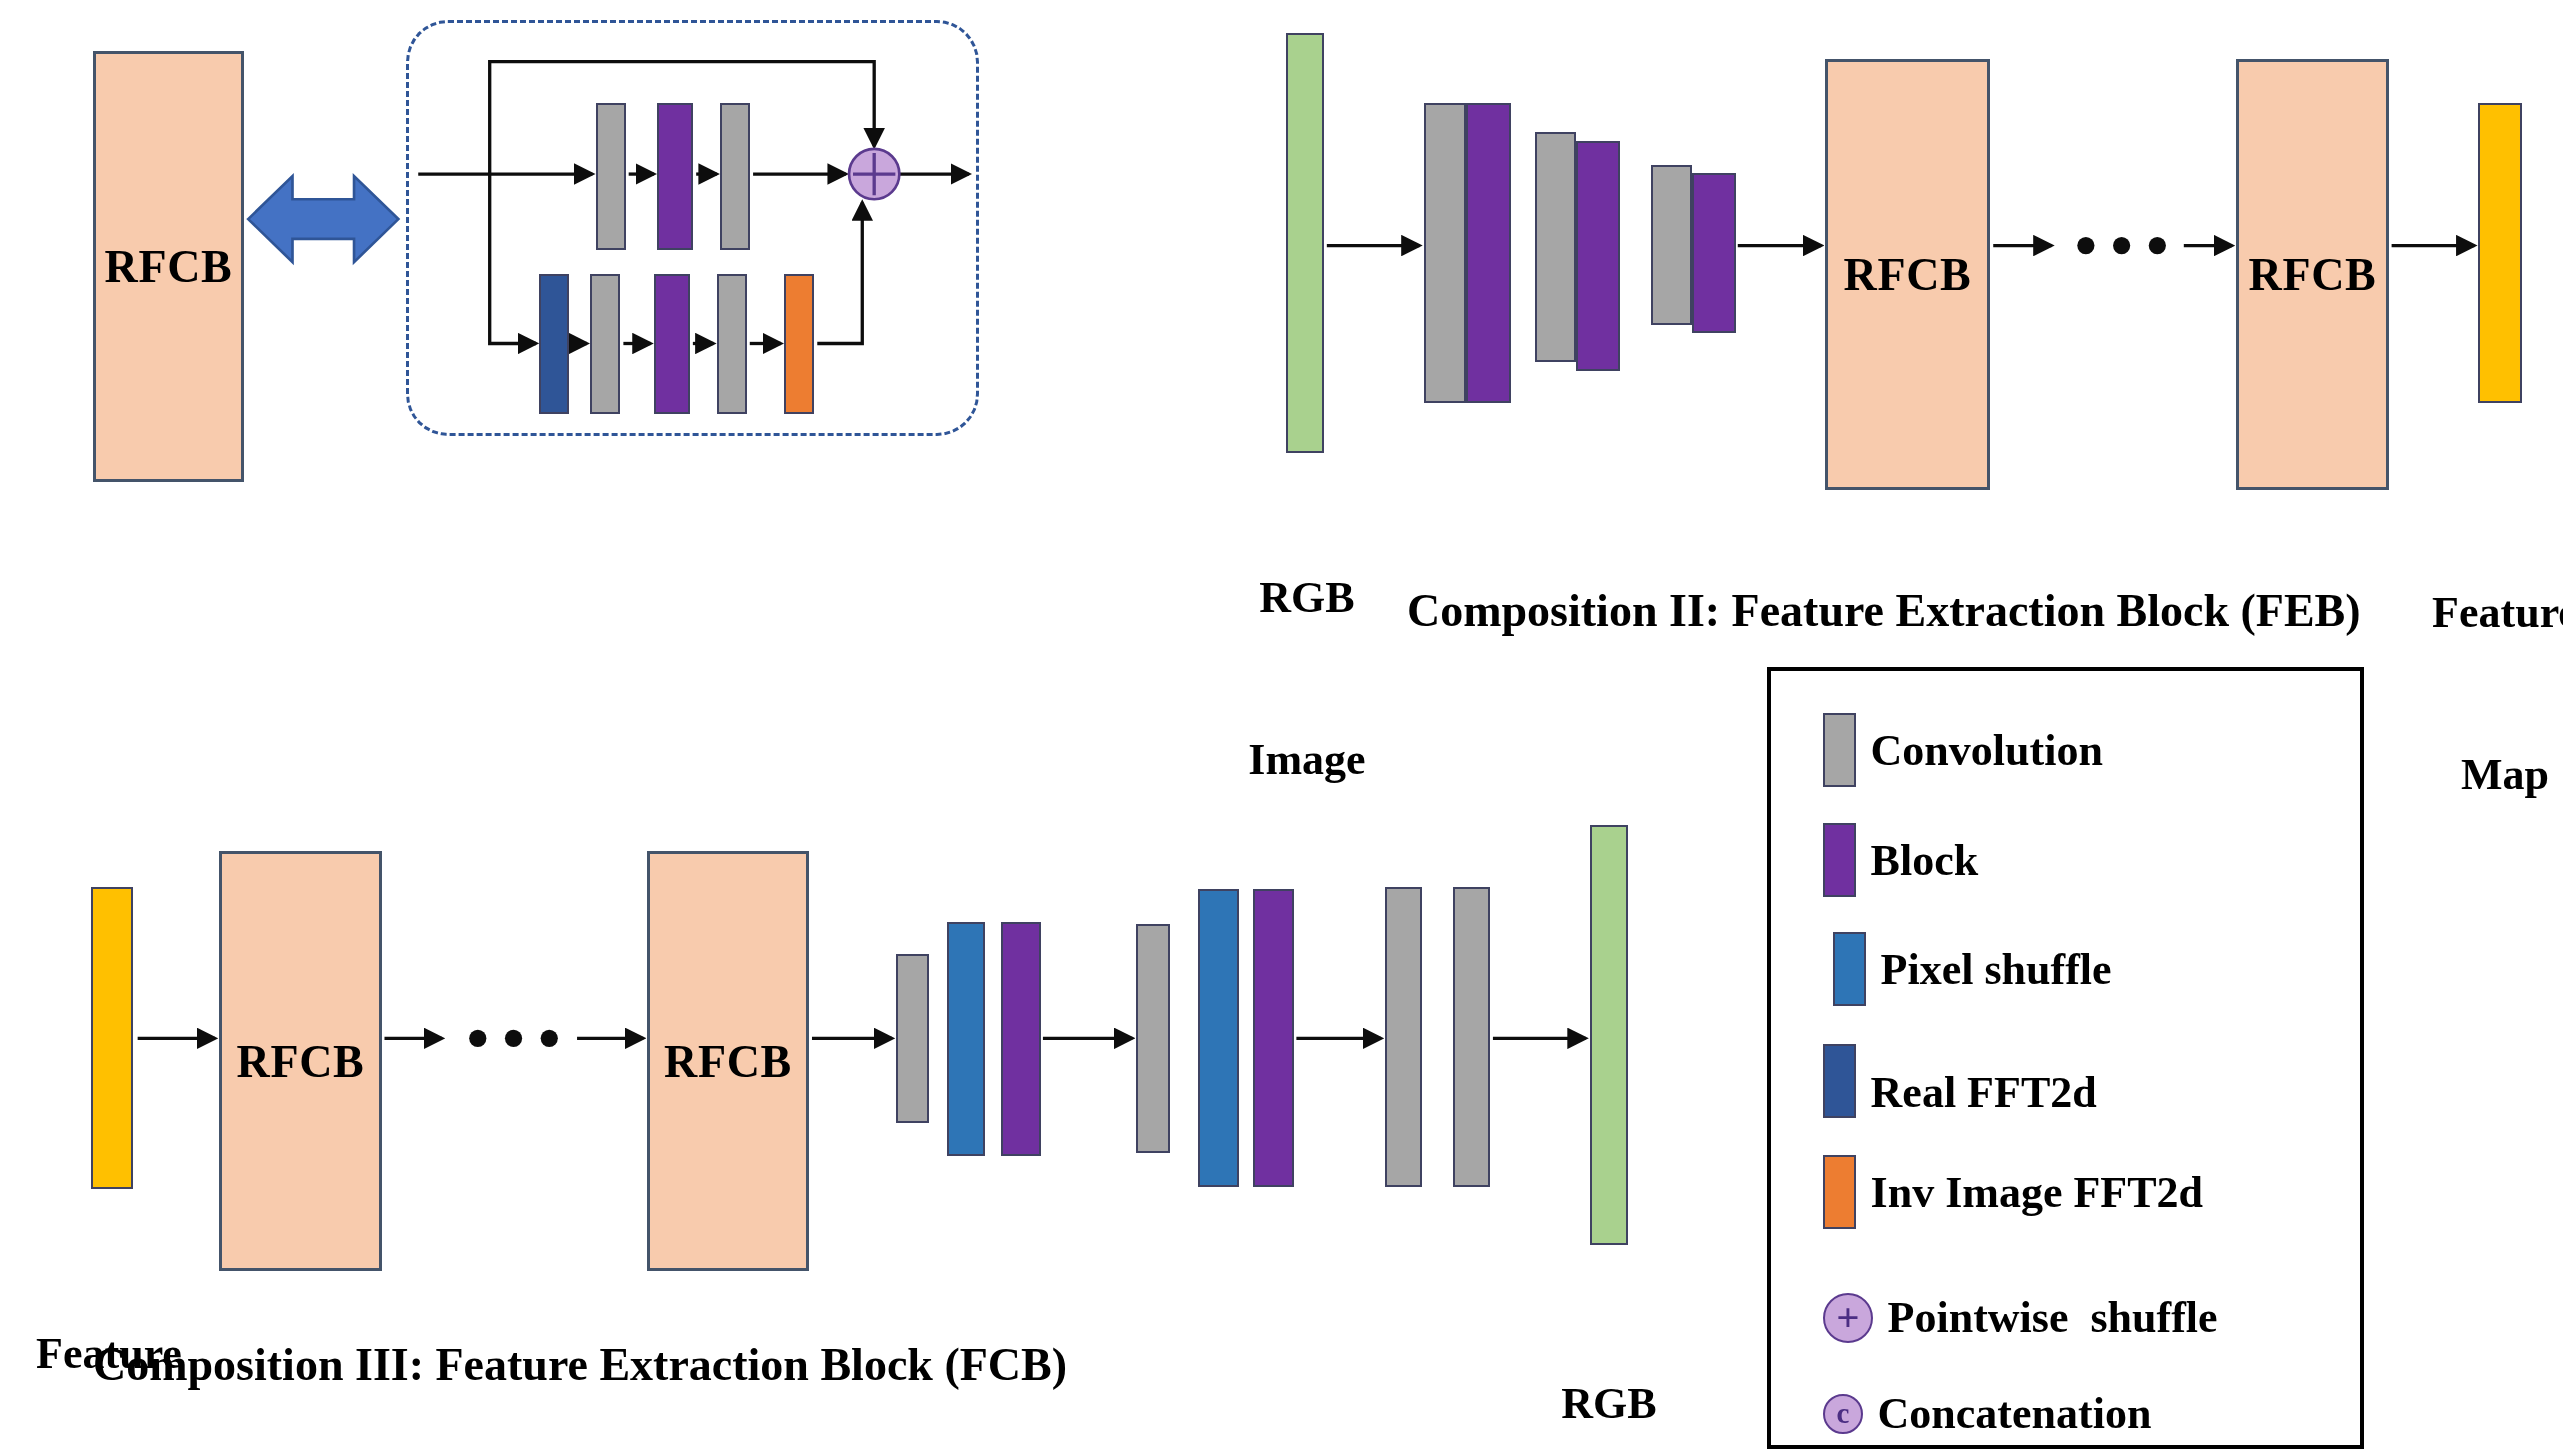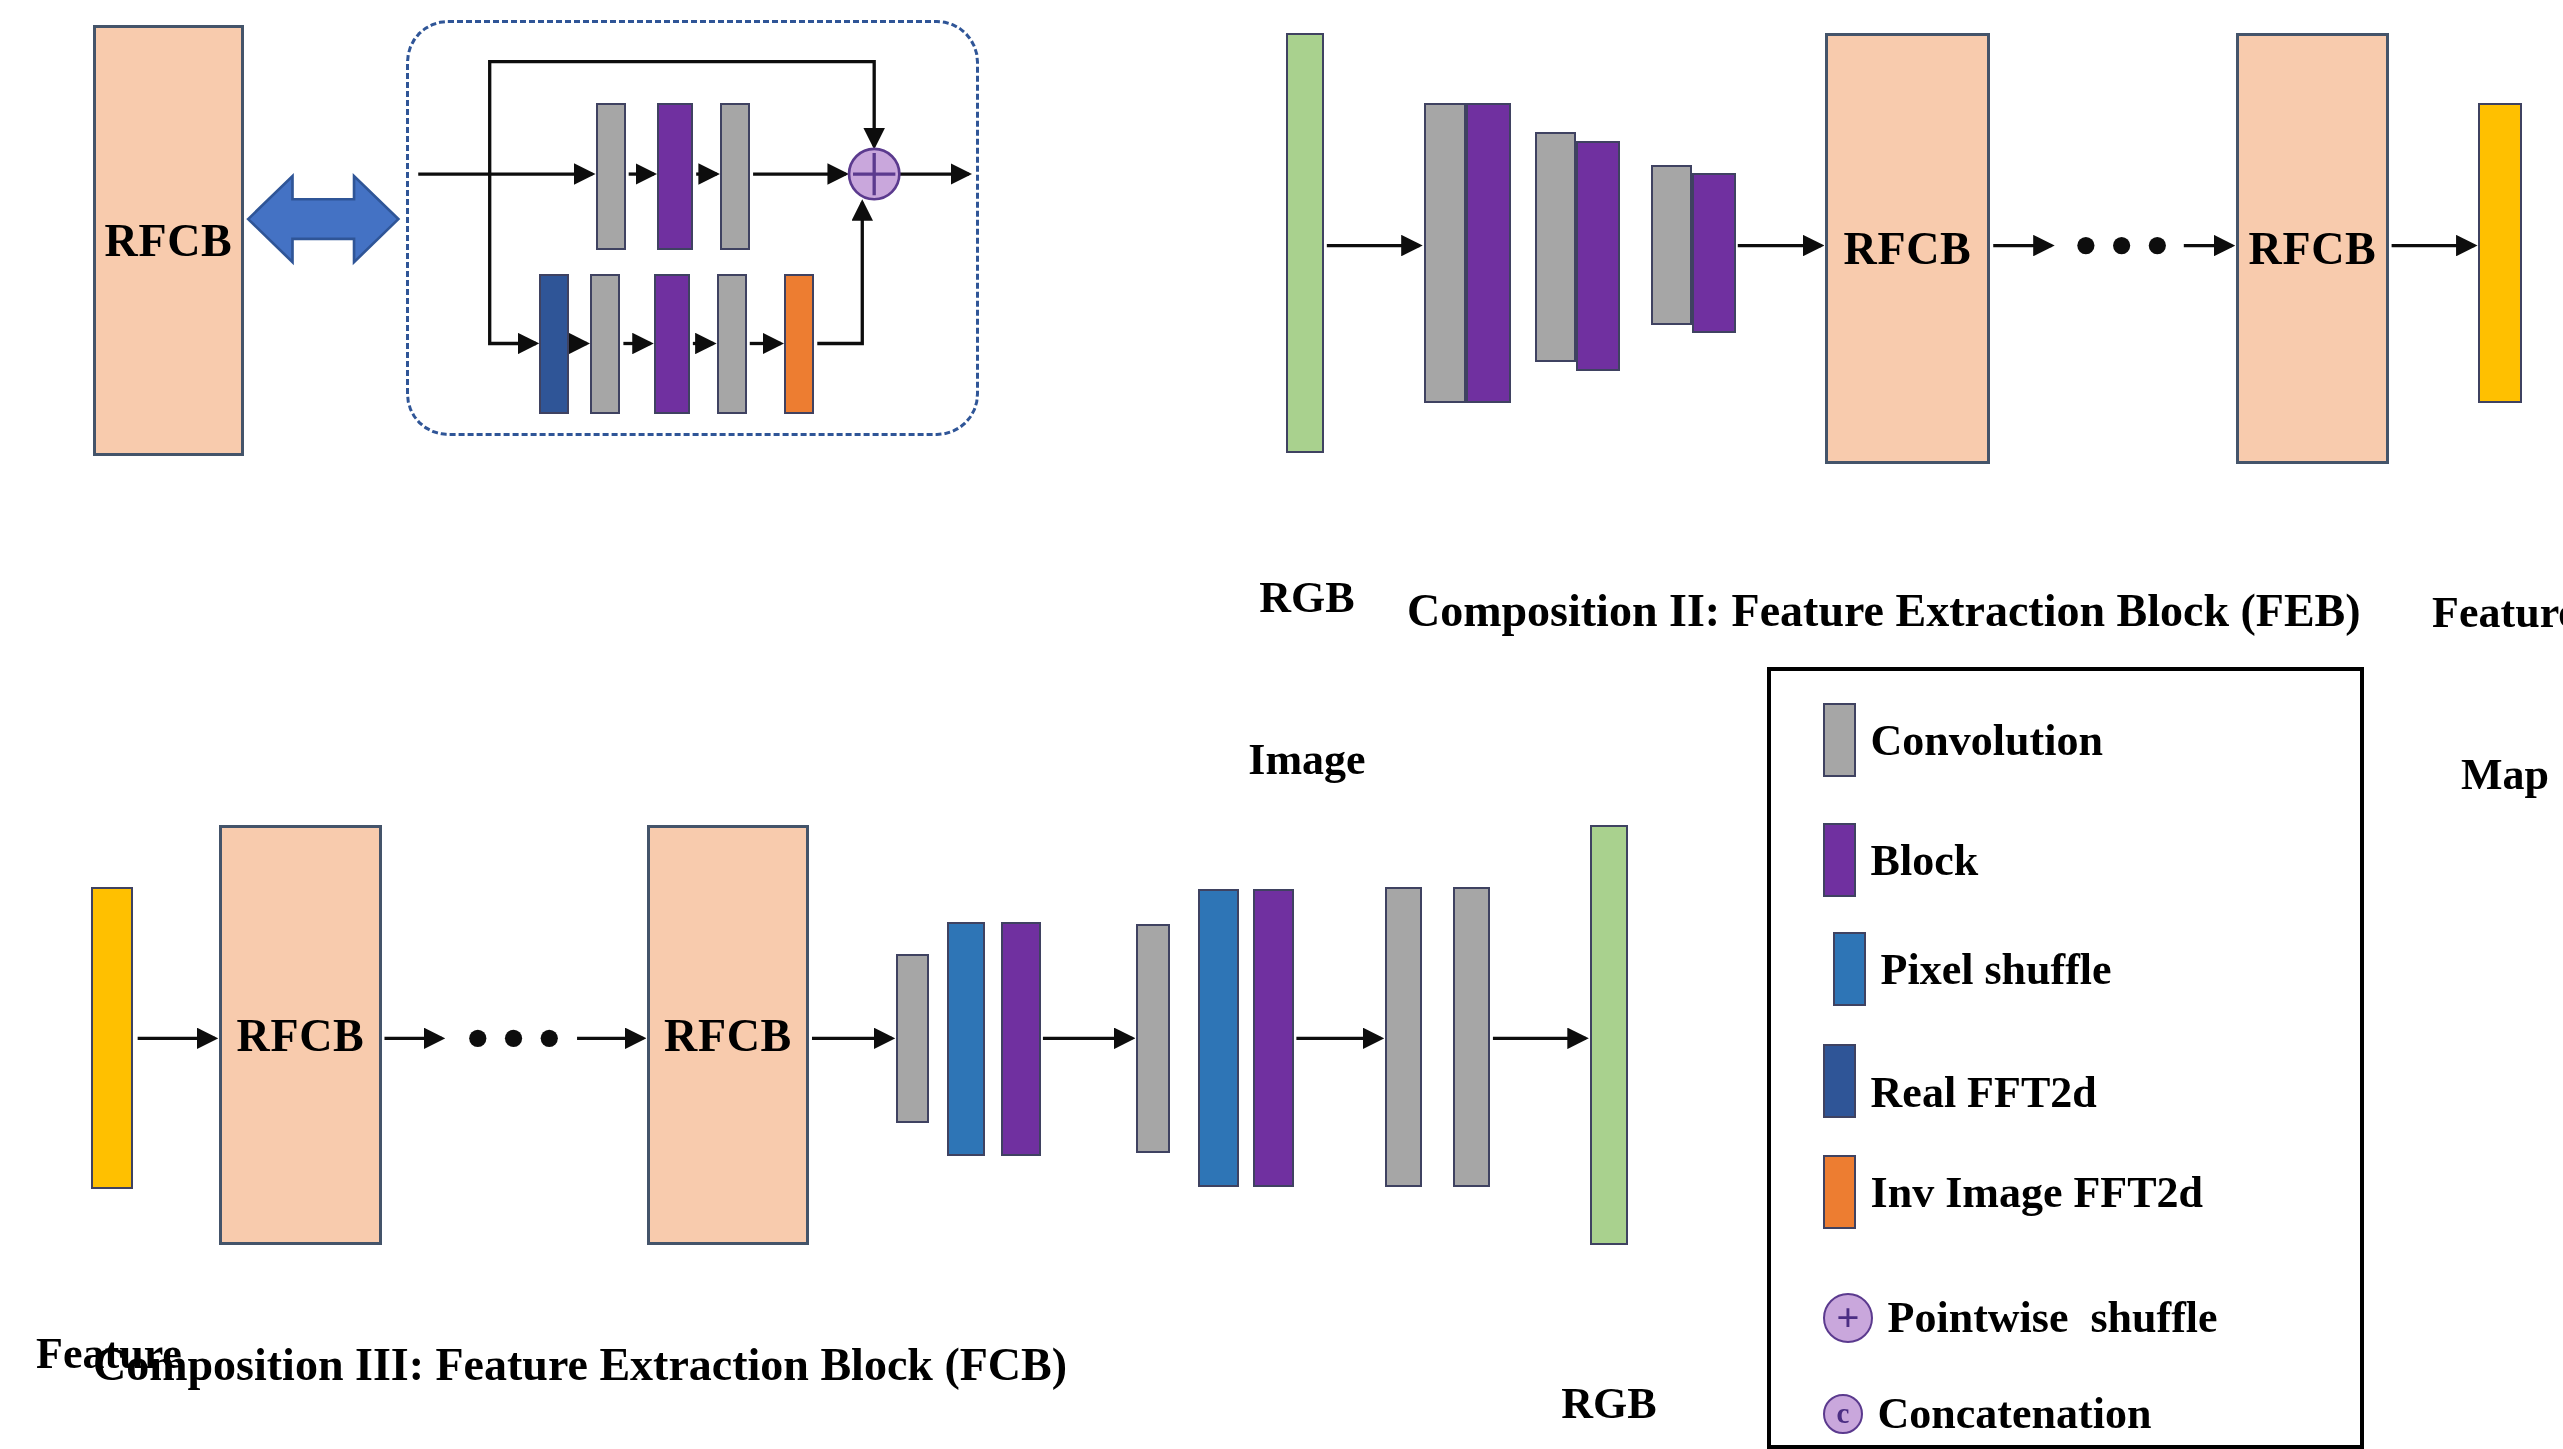--- a/index.html
+++ b/index.html
@@ -13,21 +13,21 @@
   .c-purple{background:#7030A0;}
   .c-blue{background:#2E75B6;}
   .c-navy{background:#2F5597;}
   .c-orange{background:#ED7D31;}
   .c-green{background:#A9D18E;}
   .c-yellow{background:#FFC000;}
   
   .block{
     position:absolute;box-sizing:border-box;background:#F8CBAD;border:3.3px solid #44546A;
     display:flex;align-items:center;justify-content:center;
-    font-weight:700;font-size:46px;letter-spacing:0.7px;
+    font-weight:700;font-size:46px;letter-spacing:0.7px;margin-top:26px;
   }
   .dashed-box{
     position:absolute;box-sizing:border-box;border:3.3px dashed #2F5597;border-radius:42px;background:transparent;
   }
   .caption{position:absolute;font-weight:700;font-size:46px;white-space:pre;}
   .io-label{
     position:absolute;transform:translateX(-50%);text-align:center;
     font-weight:700;font-size:44px;line-height:54px;white-space:pre;
   }
   
@@ -121,21 +121,21 @@
     
   </div>
   <div class="io-label" style="left:1609px;top:1269px;">
     <div>RGB</div>
     
   </div>
 
   <div class="caption" style="left:93px;top:1338px;">Composition III: Feature Extraction Block (FCB)</div>
 
   <div class="legend" style="left:1767px;top:667px;width:589px;height:774px;">
-    <div class="lg-row" style="top:32px;">
+    <div class="lg-row" style="top:42px;">
       <div class="lg-swatch c-gray"></div>
       <div class="lg-label">Convolution</div>
     </div>
     <div class="lg-row" style="top:152px;">
       <div class="lg-swatch c-purple"></div>
       <div class="lg-label">Block</div>
     </div>
     <div class="lg-row" style="top:261px;margin-left:10px;">
       <div class="lg-swatch c-blue"></div>
       <div class="lg-label">Pixel shuffle</div>

